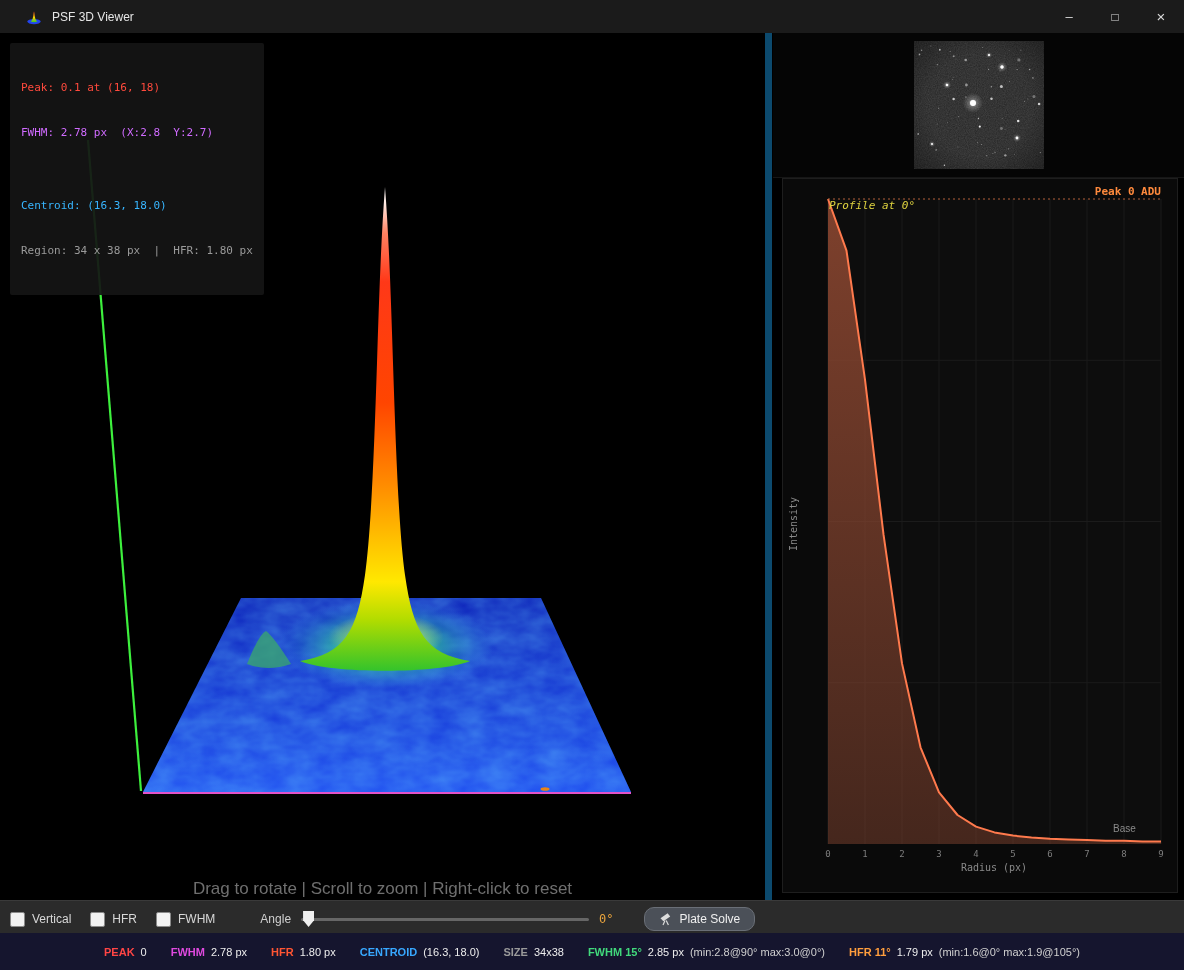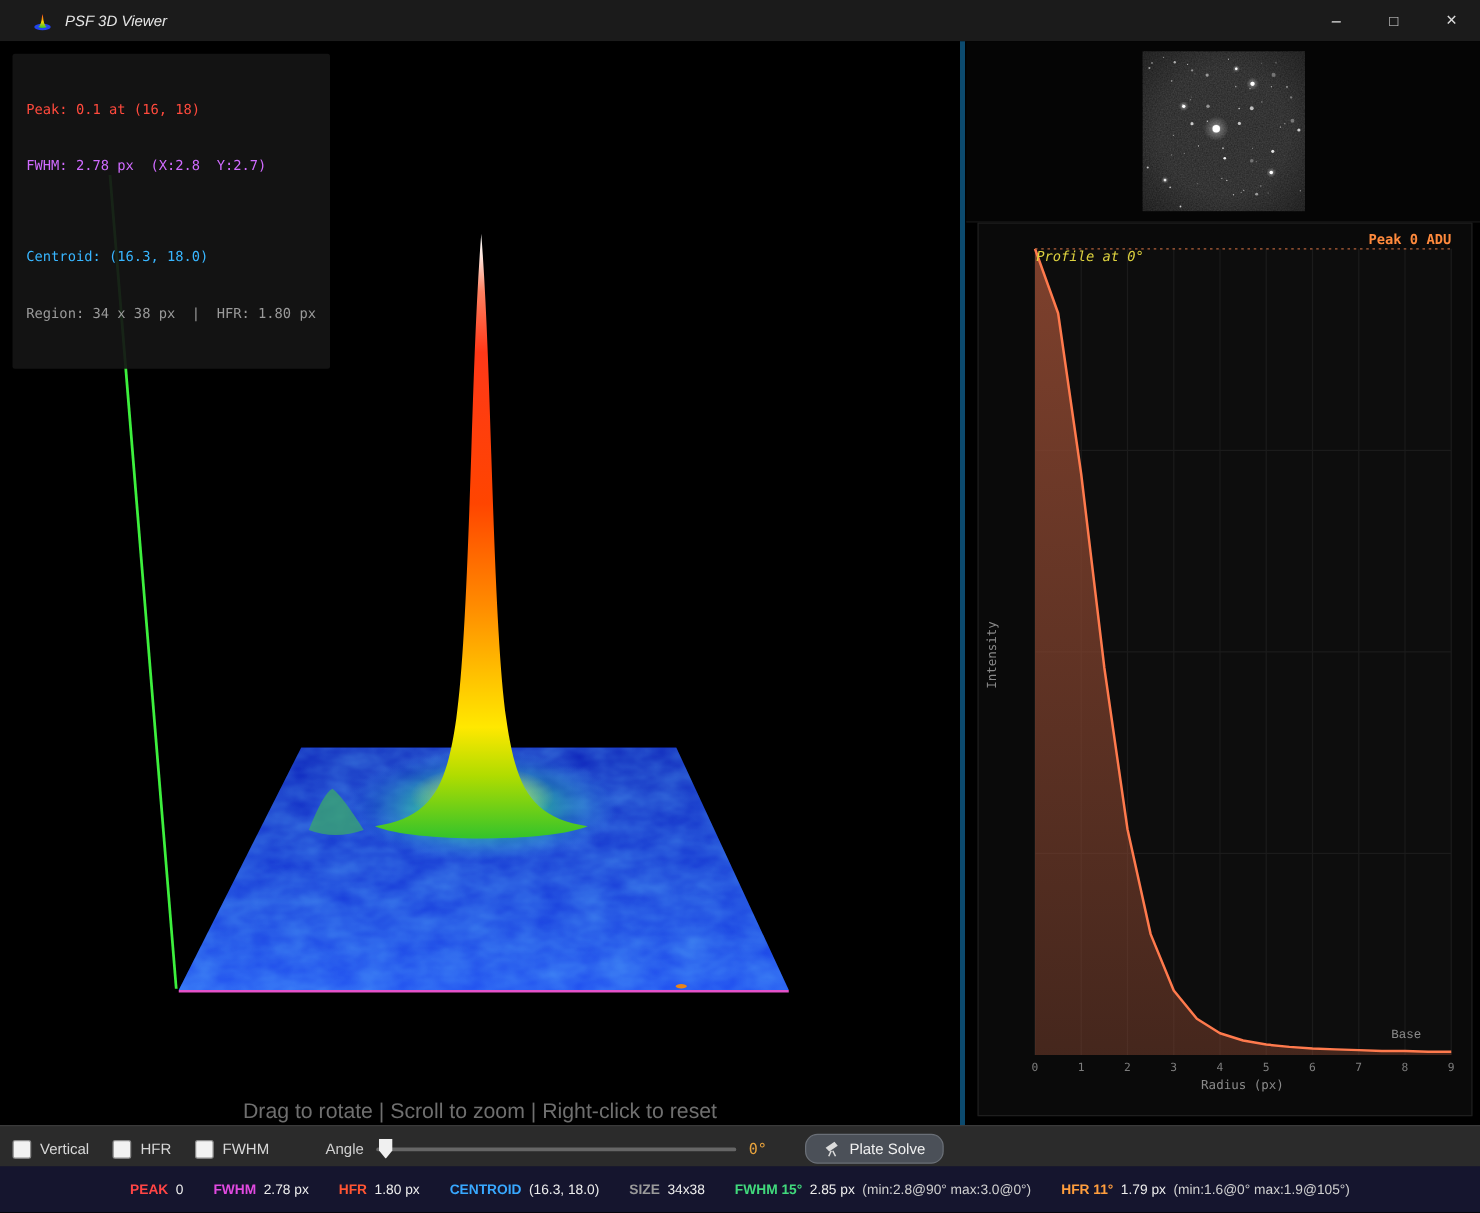--- a/index.html
+++ b/index.html
@@ -3,50 +3,50 @@
 <meta charset="utf-8">
 <style>
   html,body{margin:0;padding:0;}
   body{
     width:1184px;height:970px;position:relative;overflow:hidden;
     background:#000;font-family:"Liberation Sans",sans-serif;
     -webkit-font-smoothing:antialiased;
   }
   
   .titlebar{position:absolute;left:0;top:0;width:1184px;height:33px;background:#1b1b1b;
-    display:flex;align-items:center;font-style:italic;}
+    display:flex;align-items:center;}
   .tb-icon{margin-left:26px;width:16px;height:16px;display:flex;}
   .tb-title{margin-left:10px;font-size:12px;color:#e6e6e6;}
   .tb-spacer{flex:1;}
   .tb-btn{width:46px;height:33px;display:flex;align-items:center;justify-content:center;
     color:#dcdcdc;font-size:13px;cursor:default;}
   .tb-btn.max{font-size:12px;}
   .tb-btn.close{font-size:15px;}
   
   .view3d{position:absolute;left:0;top:33px;width:772px;height:867px;background:#000;
-    border-right:4px solid #0c4a6e;box-sizing:border-box;}
+    border-right:7px solid #0c4a6e;box-sizing:border-box;}
   .surface-svg{position:absolute;left:0;top:0;width:772px;height:867px;}
   .overlay{position:absolute;left:10px;top:10px;background:rgba(20,20,20,0.93);
     padding:7px 11px;border-radius:2px;
     font-family:"DejaVu Sans Mono",monospace;font-size:11px;line-height:15px;white-space:pre;}
   .hint{position:absolute;left:0;right:0;top:846px;text-align:center;color:#6f6f6f;font-size:17px;}
   
   .panel-star{position:absolute;left:773px;top:33px;width:411px;height:145px;background:#050505;
     display:flex;align-items:center;justify-content:center;border-bottom:1px solid #161616;box-sizing:border-box;}
   #star-svg{width:130px;height:128px;display:block;}
   
   .panel-profile{position:absolute;left:782px;top:178px;width:396px;height:715px;background:#0a0a0a;
     border:1px solid #1e1e1e;box-sizing:border-box;}
   #profile-svg{position:absolute;left:0;top:0;width:394px;height:713px;}
   #profile-svg text{font-family:"DejaVu Sans Mono",monospace;font-size:9px;fill:#7d7d7d;}
   #profile-svg .axis-label{font-size:10px;fill:#8a8a8a;}
   .p-peakadu{position:absolute;top:6px;right:16px;font-family:"DejaVu Sans Mono",monospace;
     font-size:11px;font-weight:bold;}
   .p-profileat{position:absolute;left:46px;top:20px;font-family:"DejaVu Sans Mono",monospace;font-size:11px;}
-  .p-base{position:absolute;left:330px;top:644px;font-family:Liberation Mono, monospace;font-size:10px;}
+  .p-base{position:absolute;left:330px;top:644px;font-family:Liberation Sans, sans-serif;font-size:10px;}
   
   .toolbar{position:absolute;left:0;top:900px;width:1184px;height:37px;background:#2b2b2b;
     border-top:1px solid #3a3a3a;box-sizing:border-box;display:flex;align-items:center;
     padding:0 10px;font-size:12px;color:#d8d8d8;}
   .cbg{display:flex;align-items:center;gap:7px;margin-right:19px;cursor:default;}
   .cb{width:15px;height:15px;background:#f2f2f2;border:1px solid #8a8a8a;border-radius:2px;box-sizing:border-box;}
   .angle-label{margin-left:26px;color:#cfcfcf;}
   .slider{position:relative;width:288px;height:16px;margin-left:10px;}
   .slider-track{position:absolute;left:0;right:0;top:7px;height:3px;background:#666;border-radius:2px;}
   .slider-thumb{position:absolute;left:2px;top:0;width:11px;height:16px;background:#f0f0f0;

